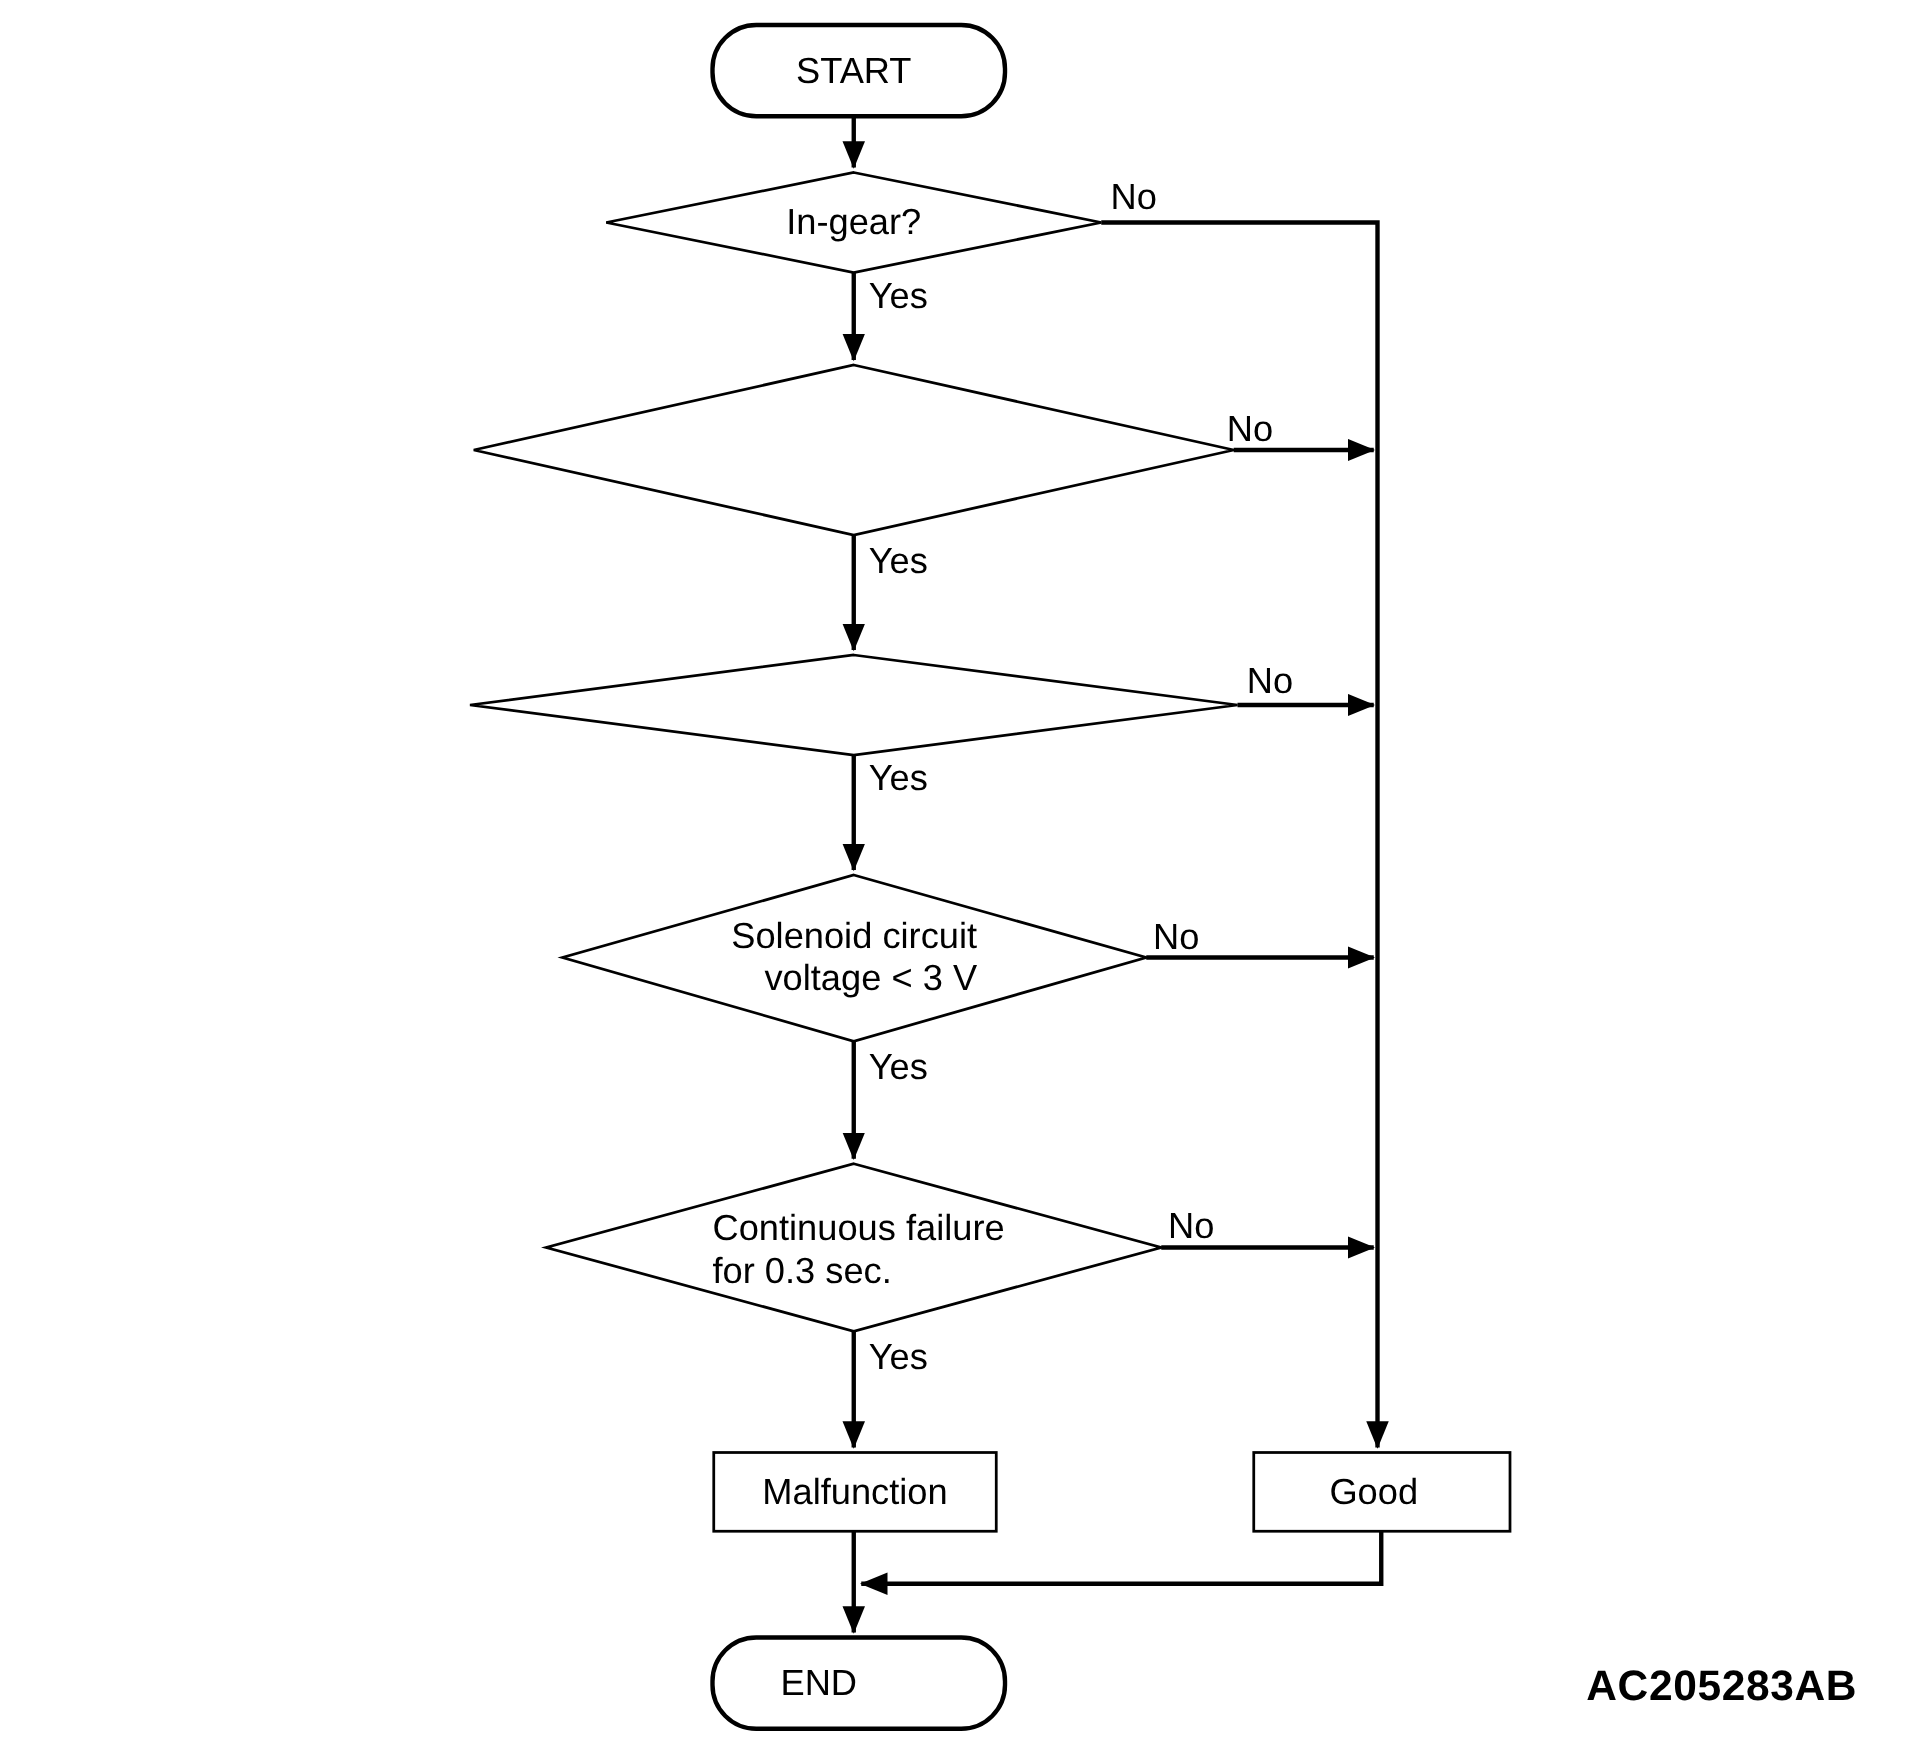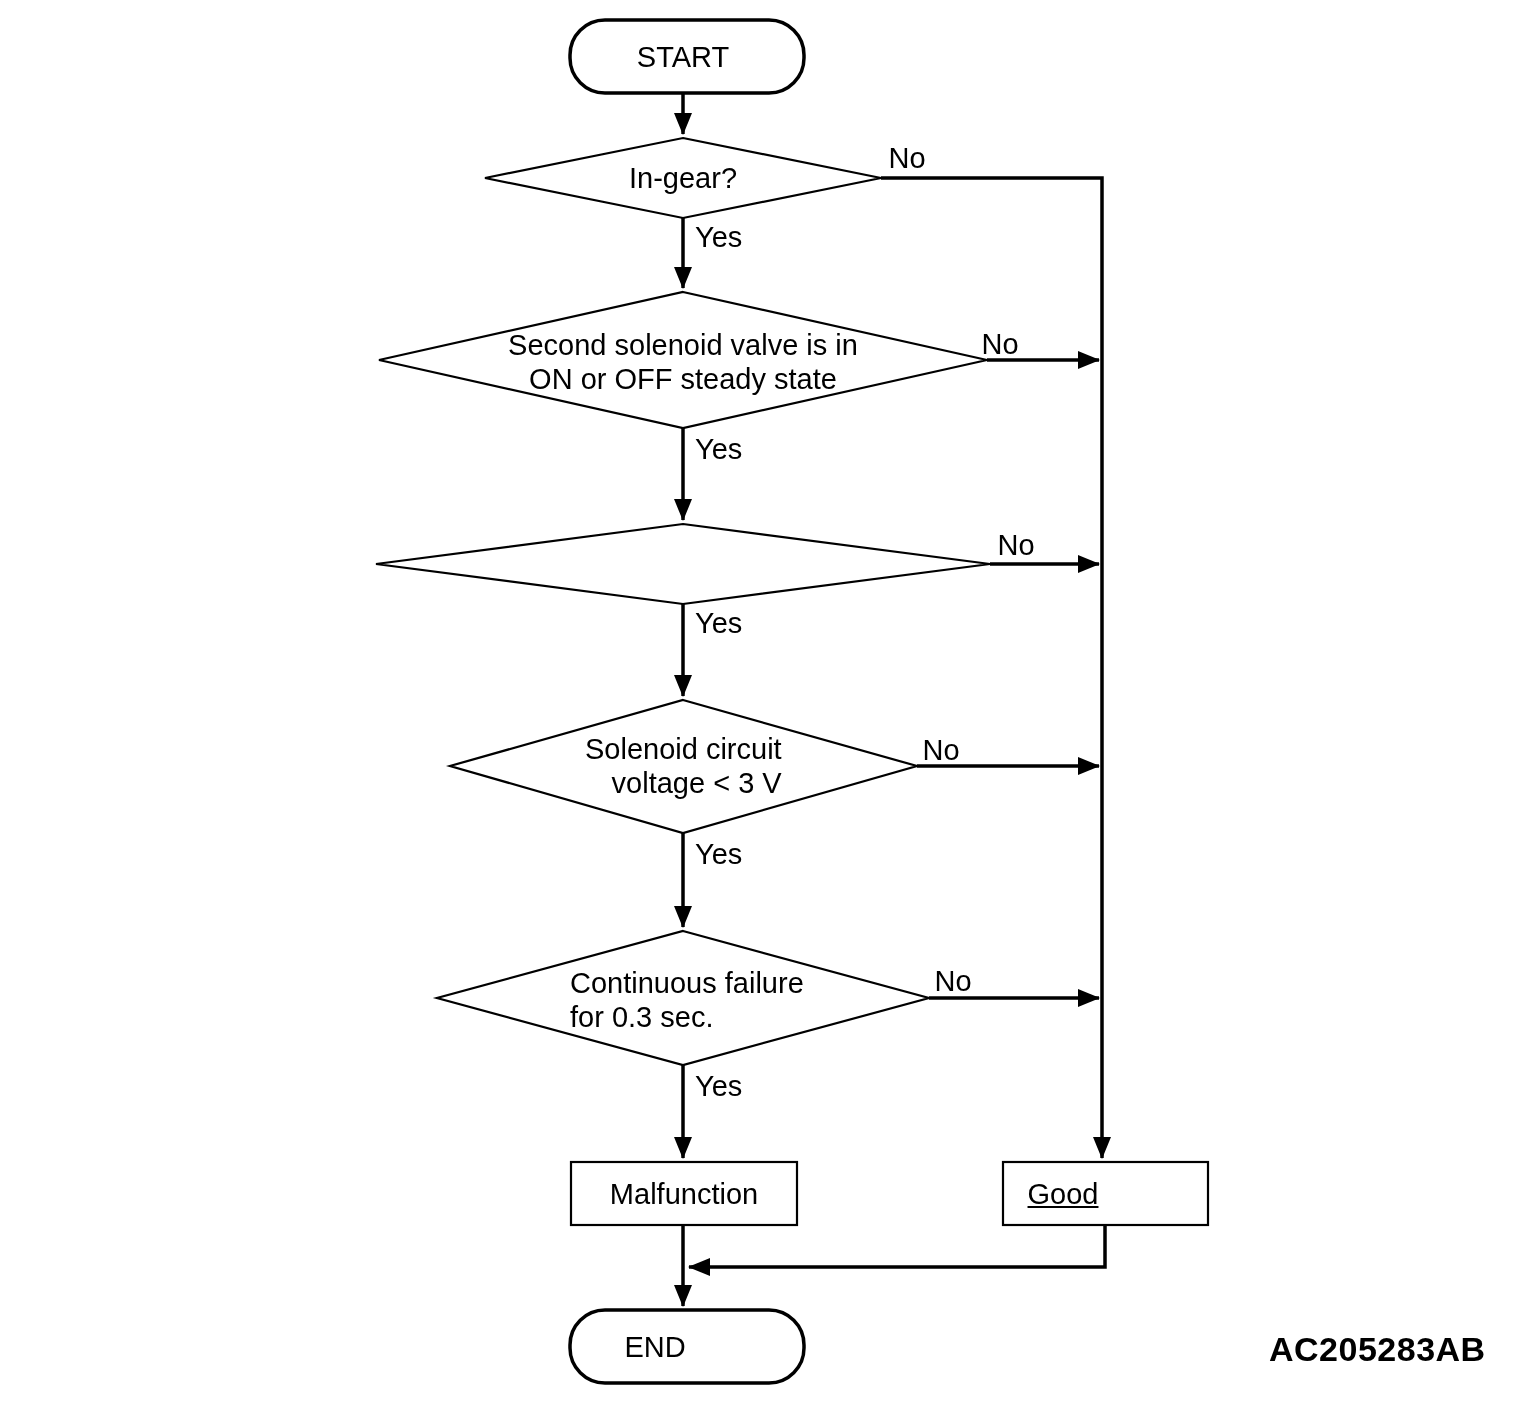--- a/index.html
+++ b/index.html
@@ -81,30 +81,29 @@
       <rect x="524" y="1162" width="226" height="63" stroke-width="2.2"></rect>
       <rect x="956" y="1162" width="205" height="63" stroke-width="2.2"></rect>
       <rect x="523" y="1310" width="234" height="73" rx="35" ry="35" stroke-width="3.5"></rect>
     </g>
   </svg>
 
   <div class="lbl ctr" style="left:636px; top:57px;">START</div>
 
   <div class="lbl ctr" style="left:636px; top:178px;">In-gear?</div>
 
-  <div class="lbl ctr" style="left:636px; top:362px;"><div>Second solenoid valve is in</div><div>ON or OFF steady state</div></div>
 
 
   <div class="lbl vctr" style="left:538px; top:766px;text-align:right;"><div>Solenoid circuit</div><div>voltage &lt; 3 V</div></div>
 
   <div class="lbl vctr" style="left:523px; top:1000px;"><div>Continuous failure</div><div>for 0.3 sec.</div></div>
 
   <div class="lbl ctr" style="left:637px; top:1194px;">Malfunction</div>
 
-  <div class="lbl ctr" style="left:1016px; top:1194px;text-decoration:underline;">Good</div>
+  <div class="lbl ctr" style="left:1052px; top:1194px;">Good</div>
 
   <div class="lbl ctr" style="left:608px; top:1347px;">END</div>
 
   <div class="lbl vctr" style="left:648px; top:237px;">Yes</div>
   <div class="lbl vctr" style="left:648px; top:449px;">Yes</div>
   <div class="lbl vctr" style="left:648px; top:623px;">Yes</div>
   <div class="lbl vctr" style="left:648px; top:854px;">Yes</div>
   <div class="lbl vctr" style="left:648px; top:1086px;">Yes</div>
 
   <div class="lbl ctr" style="left:860px; top:158px;">No</div>

